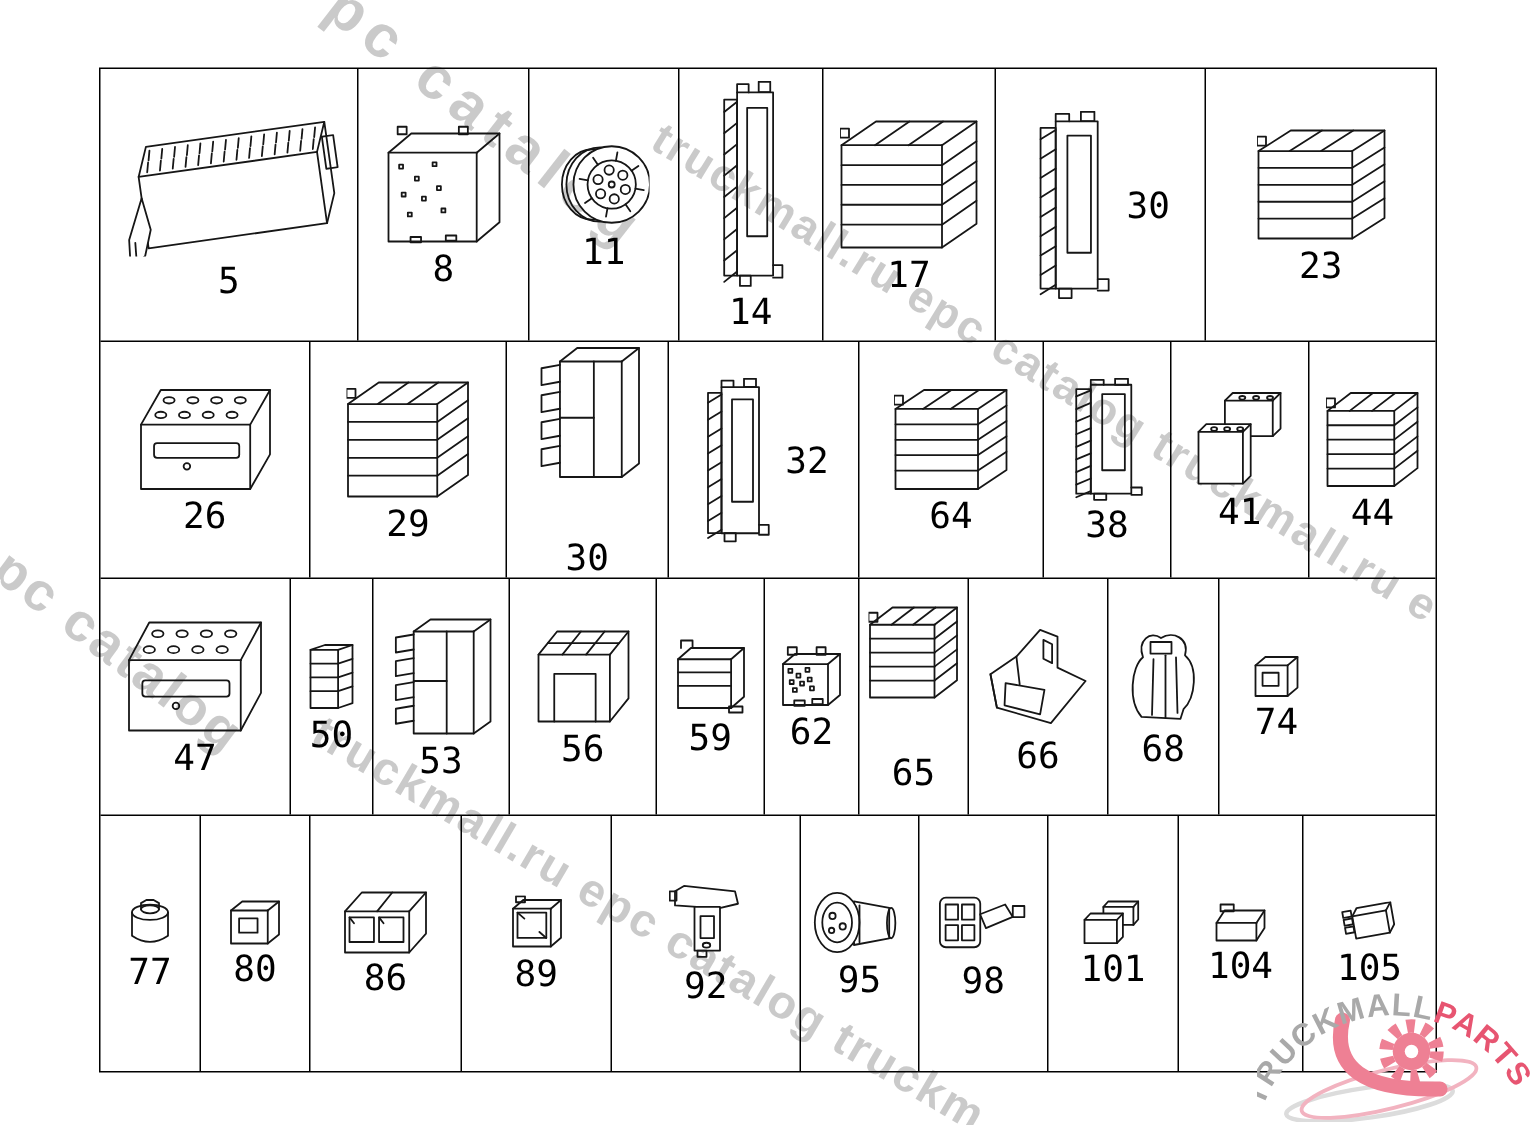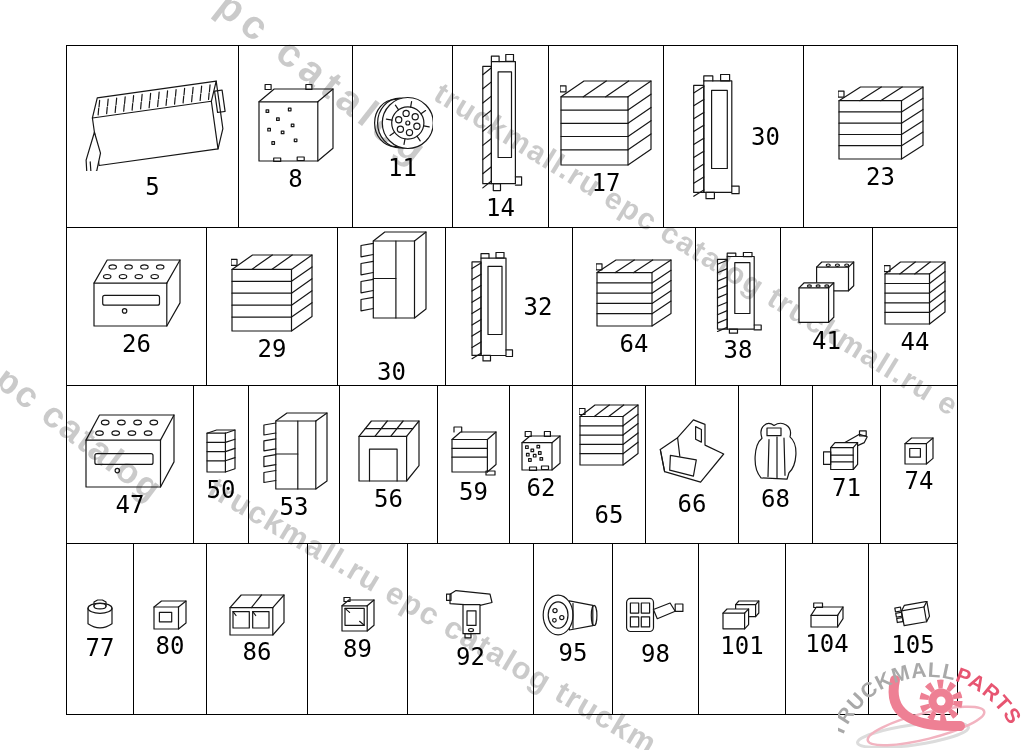--- a/index.html
+++ b/index.html
@@ -487,34 +487,20 @@
         <div class="cell" style="width: 74px;">
           <svg class="part" width="50" height="64" viewBox="0 0 50 64">
             <path d="M10 58.9 C 1 48.6 3 25.6 11 19.2 C 7 7.7 16 1.3 23 6.4 C 31 1.3 42 6.4 39 17.9 C 48 25.6 46 46.1 38 53.8 L 36 60.2 Z"></path>
             <line x1="18" y1="20.5" x2="17" y2="57.6"></line>
             <line x1="26" y1="17.9" x2="26" y2="59.5"></line>
             <line x1="33" y1="19.2" x2="34" y2="56.3"></line>
             <rect x="16" y="9" width="14" height="7.7"></rect>
           </svg>
           <div class="plabel">68</div>
         </div>
-        <div class="cell" style="width: 68px;">
-          <svg class="part" width="48" height="42" viewBox="0 0 48 42">
-            <path class="wf" d="M14.4 16.8 L36.5 4.2 L44.2 6.7 L41.3 12.6 L21.1 21.8"></path>
-            <rect x="36.5" y="0.8" width="6.7" height="5"></rect>
-            <path class="wf" d="M7.7 17.6 L12 12.6 L34.6 12.6 L34.6 34.4 L30.2 39.5 L7.7 39.5 Z"></path>
-            <line x1="7.7" y1="17.6" x2="30.2" y2="17.6"></line>
-            <line x1="30.2" y1="17.6" x2="34.6" y2="12.6"></line>
-            <line x1="30.2" y1="17.6" x2="30.2" y2="39.5"></line>
-            <line x1="7.7" y1="25.2" x2="30.2" y2="25.2"></line>
-            <line x1="7.7" y1="31.9" x2="30.2" y2="31.9"></line>
-            <rect x="0.5" y="21.8" width="7.2" height="12.6"></rect>
-          </svg>
-          <div class="plabel">71</div>
-        </div>
         <div class="cell" style="width: 76px;">
           <svg class="part" width="30" height="28" viewBox="0 0 30 28">
             <path d="M1 6.6 L7.6 1 L29 1 L29 21.4 L22.4 27 L1 27 Z"></path>
             <line x1="1" y1="6.6" x2="22.4" y2="6.6"></line>
             <line x1="22.4" y1="6.6" x2="29" y2="1"></line>
             <line x1="22.4" y1="6.6" x2="22.4" y2="27"></line>
             <rect x="5.7" y="11.5" width="10.7" height="8.7"></rect>
           </svg>
           <div class="plabel">74</div>
         </div>

